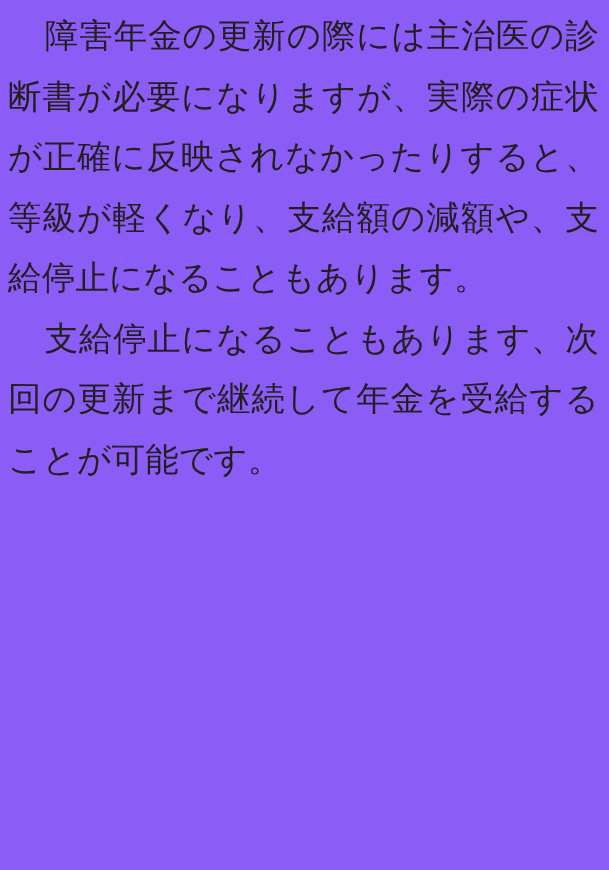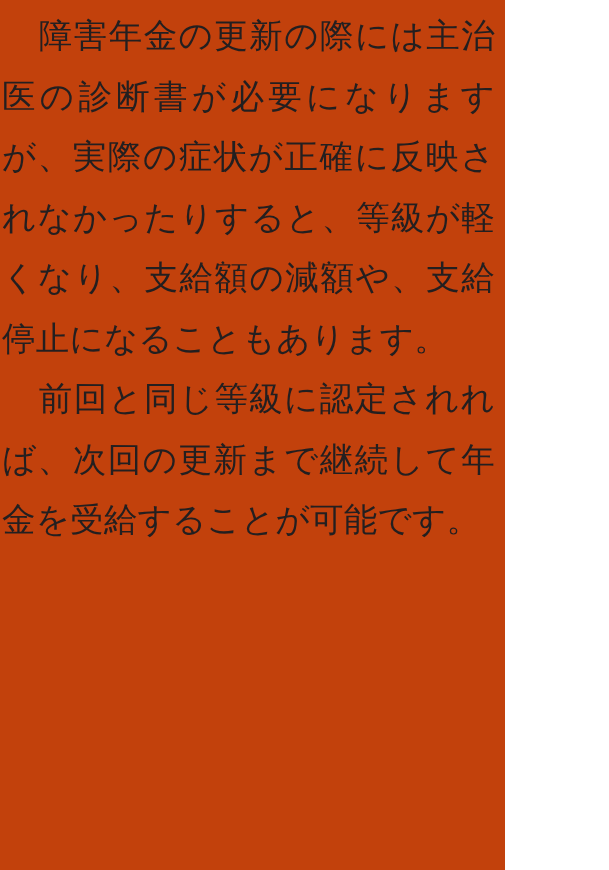--- a/index.html
+++ b/index.html
@@ -9,24 +9,24 @@
   }
   body {
     width: 609px;
     height: 870px;
     font-family: "DejaVu Sans", "Liberation Sans", sans-serif;
     color: #231f20;
     overflow: hidden;
   }
   .page {
     box-sizing: border-box;
-    width: 505px;
+    width: 609px;
     height: 870px;
-    padding: 6px 10px 0 2px;
-    background: #c2410c;
+    padding: 6px 10px 0 8px;
+    background: #8b5cf6;
   }
   .doc-body {
     font-size: 33.5px;
     line-height: 60.5px;
     letter-spacing: 0.2px;
     text-align: justify;
     text-justify: inter-character;
     color: #231f20;
   }
   .para {
@@ -38,15 +38,15 @@
   .para:last-child {
     text-align-last: left;
   }
 </style>
 </head>
 <body>
 
 <div class="page">
   <div class="doc-body">
     <p class="para">障害年金の更新の際には主治医の診断書が必要になりますが、実際の症状が正確に反映されなかったりすると、等級が軽くなり、支給額の減額や、支給停止になることもあります。</p>
-    <p class="para">前回と同じ等級に認定されれば、次回の更新まで継続して年金を受給することが可能です。</p>
+    <p class="para">支給停止になることもあります、次回の更新まで継続して年金を受給することが可能です。</p>
   </div>
 </div>
 
 </body></html>

